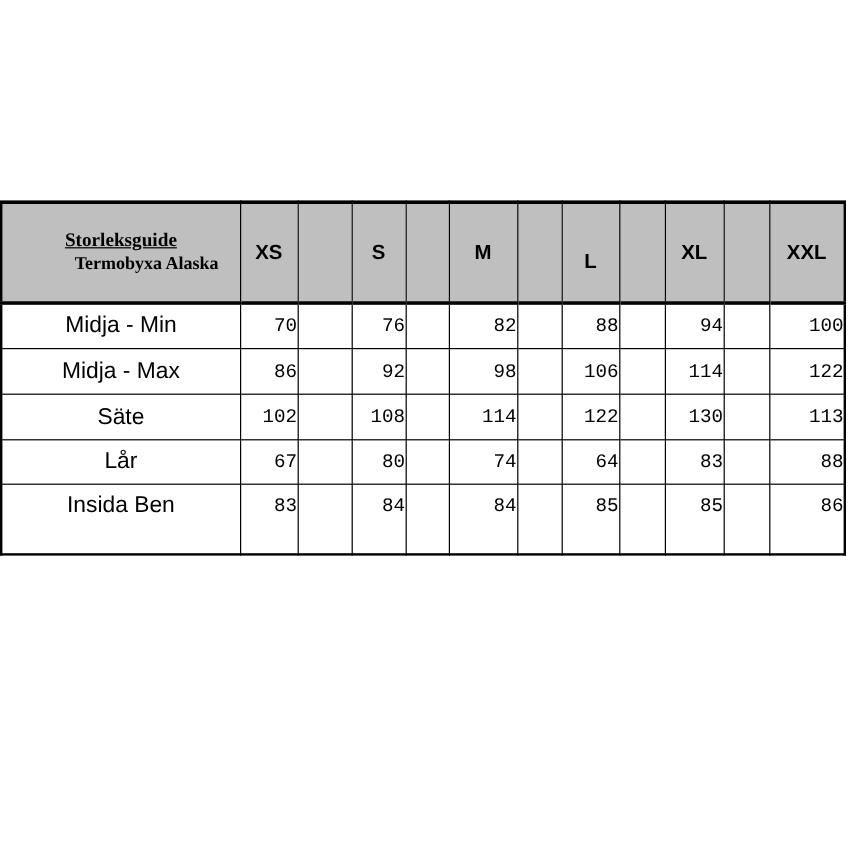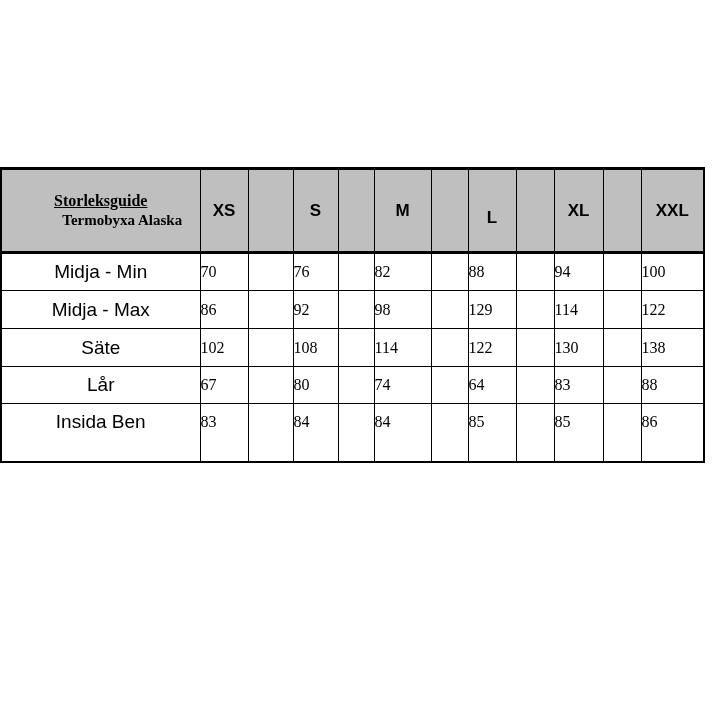--- a/index.html
+++ b/index.html
@@ -73,23 +73,23 @@
   }
   td.row-label {
     font-family: "Liberation Sans", sans-serif;
     font-size: 19px;
     text-align: center;
     padding-right: 55px;
     vertical-align: middle;
   }
   tbody tr.row-tall td.row-label { padding-top: 7px; }
   td.val {
-    font-family: Liberation Serif, serif;
+    font-family: Liberation Mono, monospace;
     font-size: 16px;
-    text-align: left;
+    text-align: right;
     vertical-align: middle;
   }
 </style>
 </head>
 <body>
 
 <div class="table-wrap">
   <table class="size-guide">
     <colgroup>
       <col style="width:199px">
@@ -140,39 +140,39 @@
         <td class="val">100</td>
       </tr>
       <tr>
         <td class="row-label">Midja - Max</td>
         <td class="val">86</td>
         <td class="spacer"></td>
         <td class="val">92</td>
         <td class="spacer"></td>
         <td class="val">98</td>
         <td class="spacer"></td>
-        <td class="val">129</td>
+        <td class="val">106</td>
         <td class="spacer"></td>
         <td class="val">114</td>
         <td class="spacer"></td>
         <td class="val">122</td>
       </tr>
       <tr>
         <td class="row-label">Säte</td>
         <td class="val">102</td>
         <td class="spacer"></td>
         <td class="val">108</td>
         <td class="spacer"></td>
         <td class="val">114</td>
         <td class="spacer"></td>
         <td class="val">122</td>
         <td class="spacer"></td>
         <td class="val">130</td>
         <td class="spacer"></td>
-        <td class="val">138</td>
+        <td class="val">113</td>
       </tr>
       <tr class="row-laar">
         <td class="row-label">Lår</td>
         <td class="val">67</td>
         <td class="spacer"></td>
         <td class="val">80</td>
         <td class="spacer"></td>
         <td class="val">74</td>
         <td class="spacer"></td>
         <td class="val">64</td>

